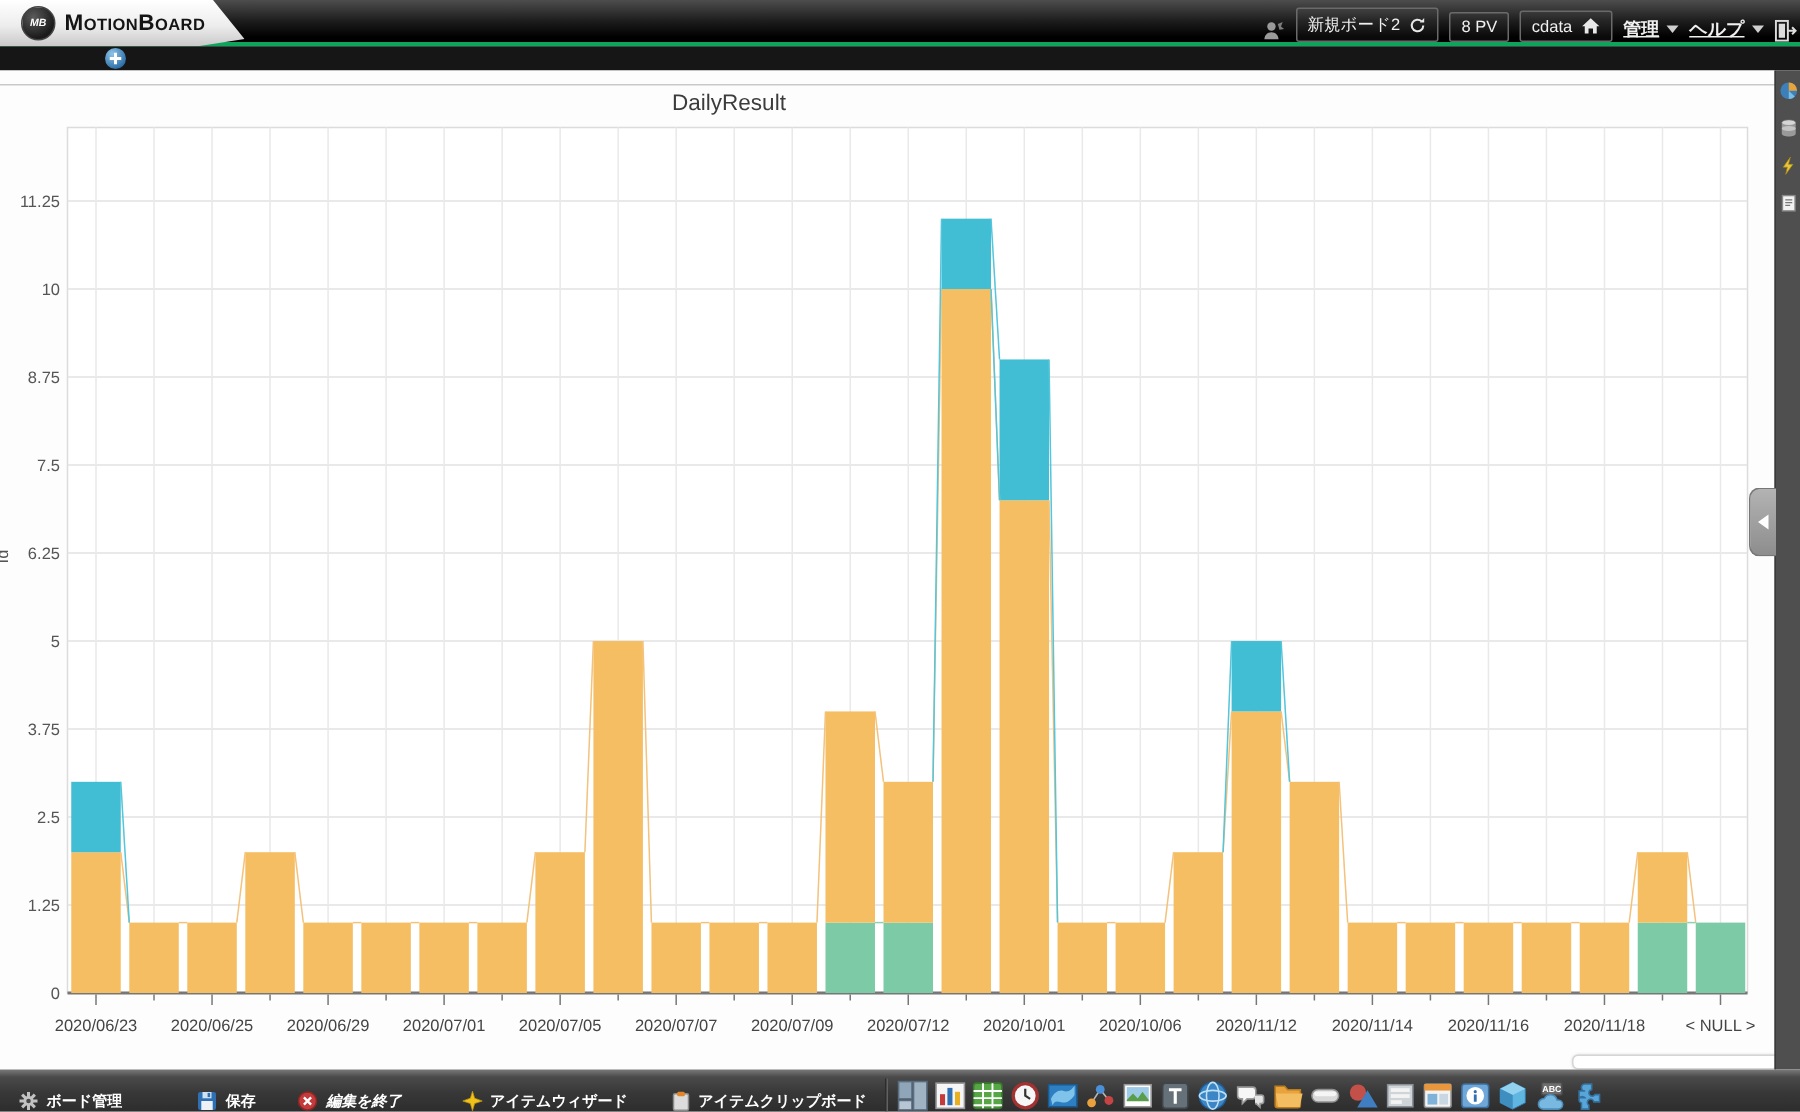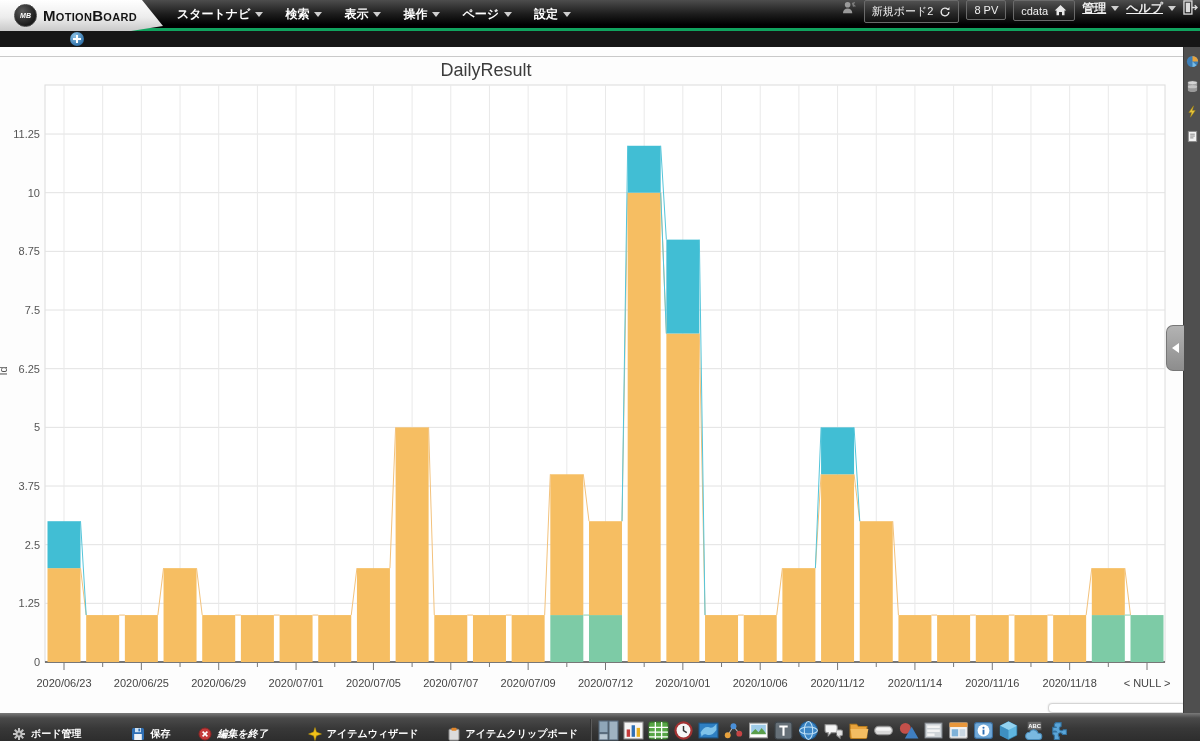--- a/index.html
+++ b/index.html
@@ -19,40 +19,40 @@
     background:radial-gradient(circle at 35% 30%,#5a5a5a,#1b1b1b 70%);
     color:#fff;font-size:7px;font-weight:bold;font-style:italic;
     display:flex;align-items:center;justify-content:center;border:1px solid #444;}
   .brand{margin-left:6px;color:#141414;font-weight:bold;letter-spacing:.3px;white-space:nowrap;}
   .brand .big{font-size:15px;}.brand .small{font-size:11px;}
   .menus{position:absolute;left:168px;top:0;height:28px;display:flex;align-items:center;gap:4px;}
   .menu-item{color:#fff;font-size:12px;font-weight:bold;padding:0 9px;height:28px;
     display:flex;align-items:center;gap:5px;cursor:default;white-space:nowrap;}
   .caret{width:0;height:0;border-left:4px solid transparent;border-right:4px solid transparent;
     border-top:5px solid #cfcfcf;display:inline-block;}
-  .top-right{position:absolute;right:2px;top:0;height:28px;display:flex;align-items:flex-start;gap:7px;}
+  .top-right{position:absolute;right:2px;top:0;height:28px;display:flex;align-items:flex-end;gap:7px;}
   .tr-box{border:1px solid #6a6a6a;border-radius:2px;background:rgba(255,255,255,.04);
     color:#f0f0f0;font-size:11px;padding:3px 7px;display:flex;align-items:center;gap:6px;white-space:nowrap;}
   .tr-plain{color:#f0f0f0;font-size:12px;font-weight:bold;display:flex;align-items:center;gap:5px;white-space:nowrap;text-decoration:underline;}
   .tr-ico{width:15px;height:15px;display:inline-block;}
 
   
   .tabbar{position:absolute;left:0;top:31px;width:1200px;height:16px;background:#161616;}
   .page-tab{position:absolute;left:0;top:0;width:62px;height:16px;
     background:linear-gradient(#eef7fc,#b3d6ea 60%,#9fcbe2);
     color:#16405e;font-size:11px;display:flex;align-items:center;justify-content:center;margin-top:27px;}
   .add-tab{position:absolute;left:70px;top:1px;width:14px;height:14px;border-radius:50%;
     background:radial-gradient(circle at 35% 28%,#8ec4e8,#2d6ea6 75%);
     display:flex;align-items:center;justify-content:center;}
 
   
   .content{position:absolute;left:0;top:47px;width:1184px;height:666px;background:#fdfdfd;overflow:hidden;}
   .item-top-border{position:absolute;left:0;top:9px;width:1184px;height:1px;background:#c9c9c9;}
   .chart-title{position:absolute;left:0;top:13px;width:972px;text-align:center;
-    font-size:18px;color:#3c3c3c;}
+    font-size:15px;color:#3c3c3c;}
   .y-title{position:absolute;left:-2px;top:318px;font-size:11px;color:#555;
     transform:rotate(-90deg);transform-origin:center;}
   #chartSvg{position:absolute;left:0;top:0;}
   .hscroll-thumb{position:absolute;left:1048px;top:656px;width:136px;height:8px;
     background:#fff;border:1px solid #d5d5d5;border-radius:4px;box-shadow:0 0 2px rgba(0,0,0,.15);}
 
   
   .right-strip{position:absolute;right:0;top:47px;width:16px;height:666px;background:#4f4f4f;border-left:1px solid #3a3a3a;}
   .right-strip .ric{width:13px;height:13px;margin:7px auto 12px auto;display:block;}
   .collapse-handle{position:absolute;right:16px;top:325px;width:17px;height:44px;
@@ -77,46 +77,20 @@
 <body>
 
 <div class="stage">
 
   <div class="menubar">
     <div class="green-line"></div>
     <div class="logo-plate">
       <div class="mb-badge">MB</div>
       <div class="brand"><span class="big">M</span><span class="small">OTION</span><span class="big">B</span><span class="small">OARD</span></div>
     </div>
-    <div class="menus">
-        <div class="menu-item">
-          <span>スタートナビ</span>
-          <i class="caret"></i>
-        </div>
-        <div class="menu-item">
-          <span>検索</span>
-          <i class="caret"></i>
-        </div>
-        <div class="menu-item">
-          <span>表示</span>
-          <i class="caret"></i>
-        </div>
-        <div class="menu-item">
-          <span>操作</span>
-          <i class="caret"></i>
-        </div>
-        <div class="menu-item">
-          <span>ページ</span>
-          <i class="caret"></i>
-        </div>
-        <div class="menu-item">
-          <span>設定</span>
-          <i class="caret"></i>
-        </div>
-      </div>
     <div class="top-right">
       <span class="tr-ico">
         <svg viewBox="0 0 16 16">
             <circle cx="6" cy="5" r="3" fill="#9a9a9a"></circle>
             <path d="M1 14c0-3 2.2-5 5-5s5 2 5 5z" fill="#9a9a9a"></path>
             <path d="M10.5 3.2l3.5-1.4-1.2 3.1 2.2 1.8-3.3.6z" fill="#7d7d7d"></path>
           </svg>
       </span>
       <span class="tr-box">
         <span>新規ボード2</span>

